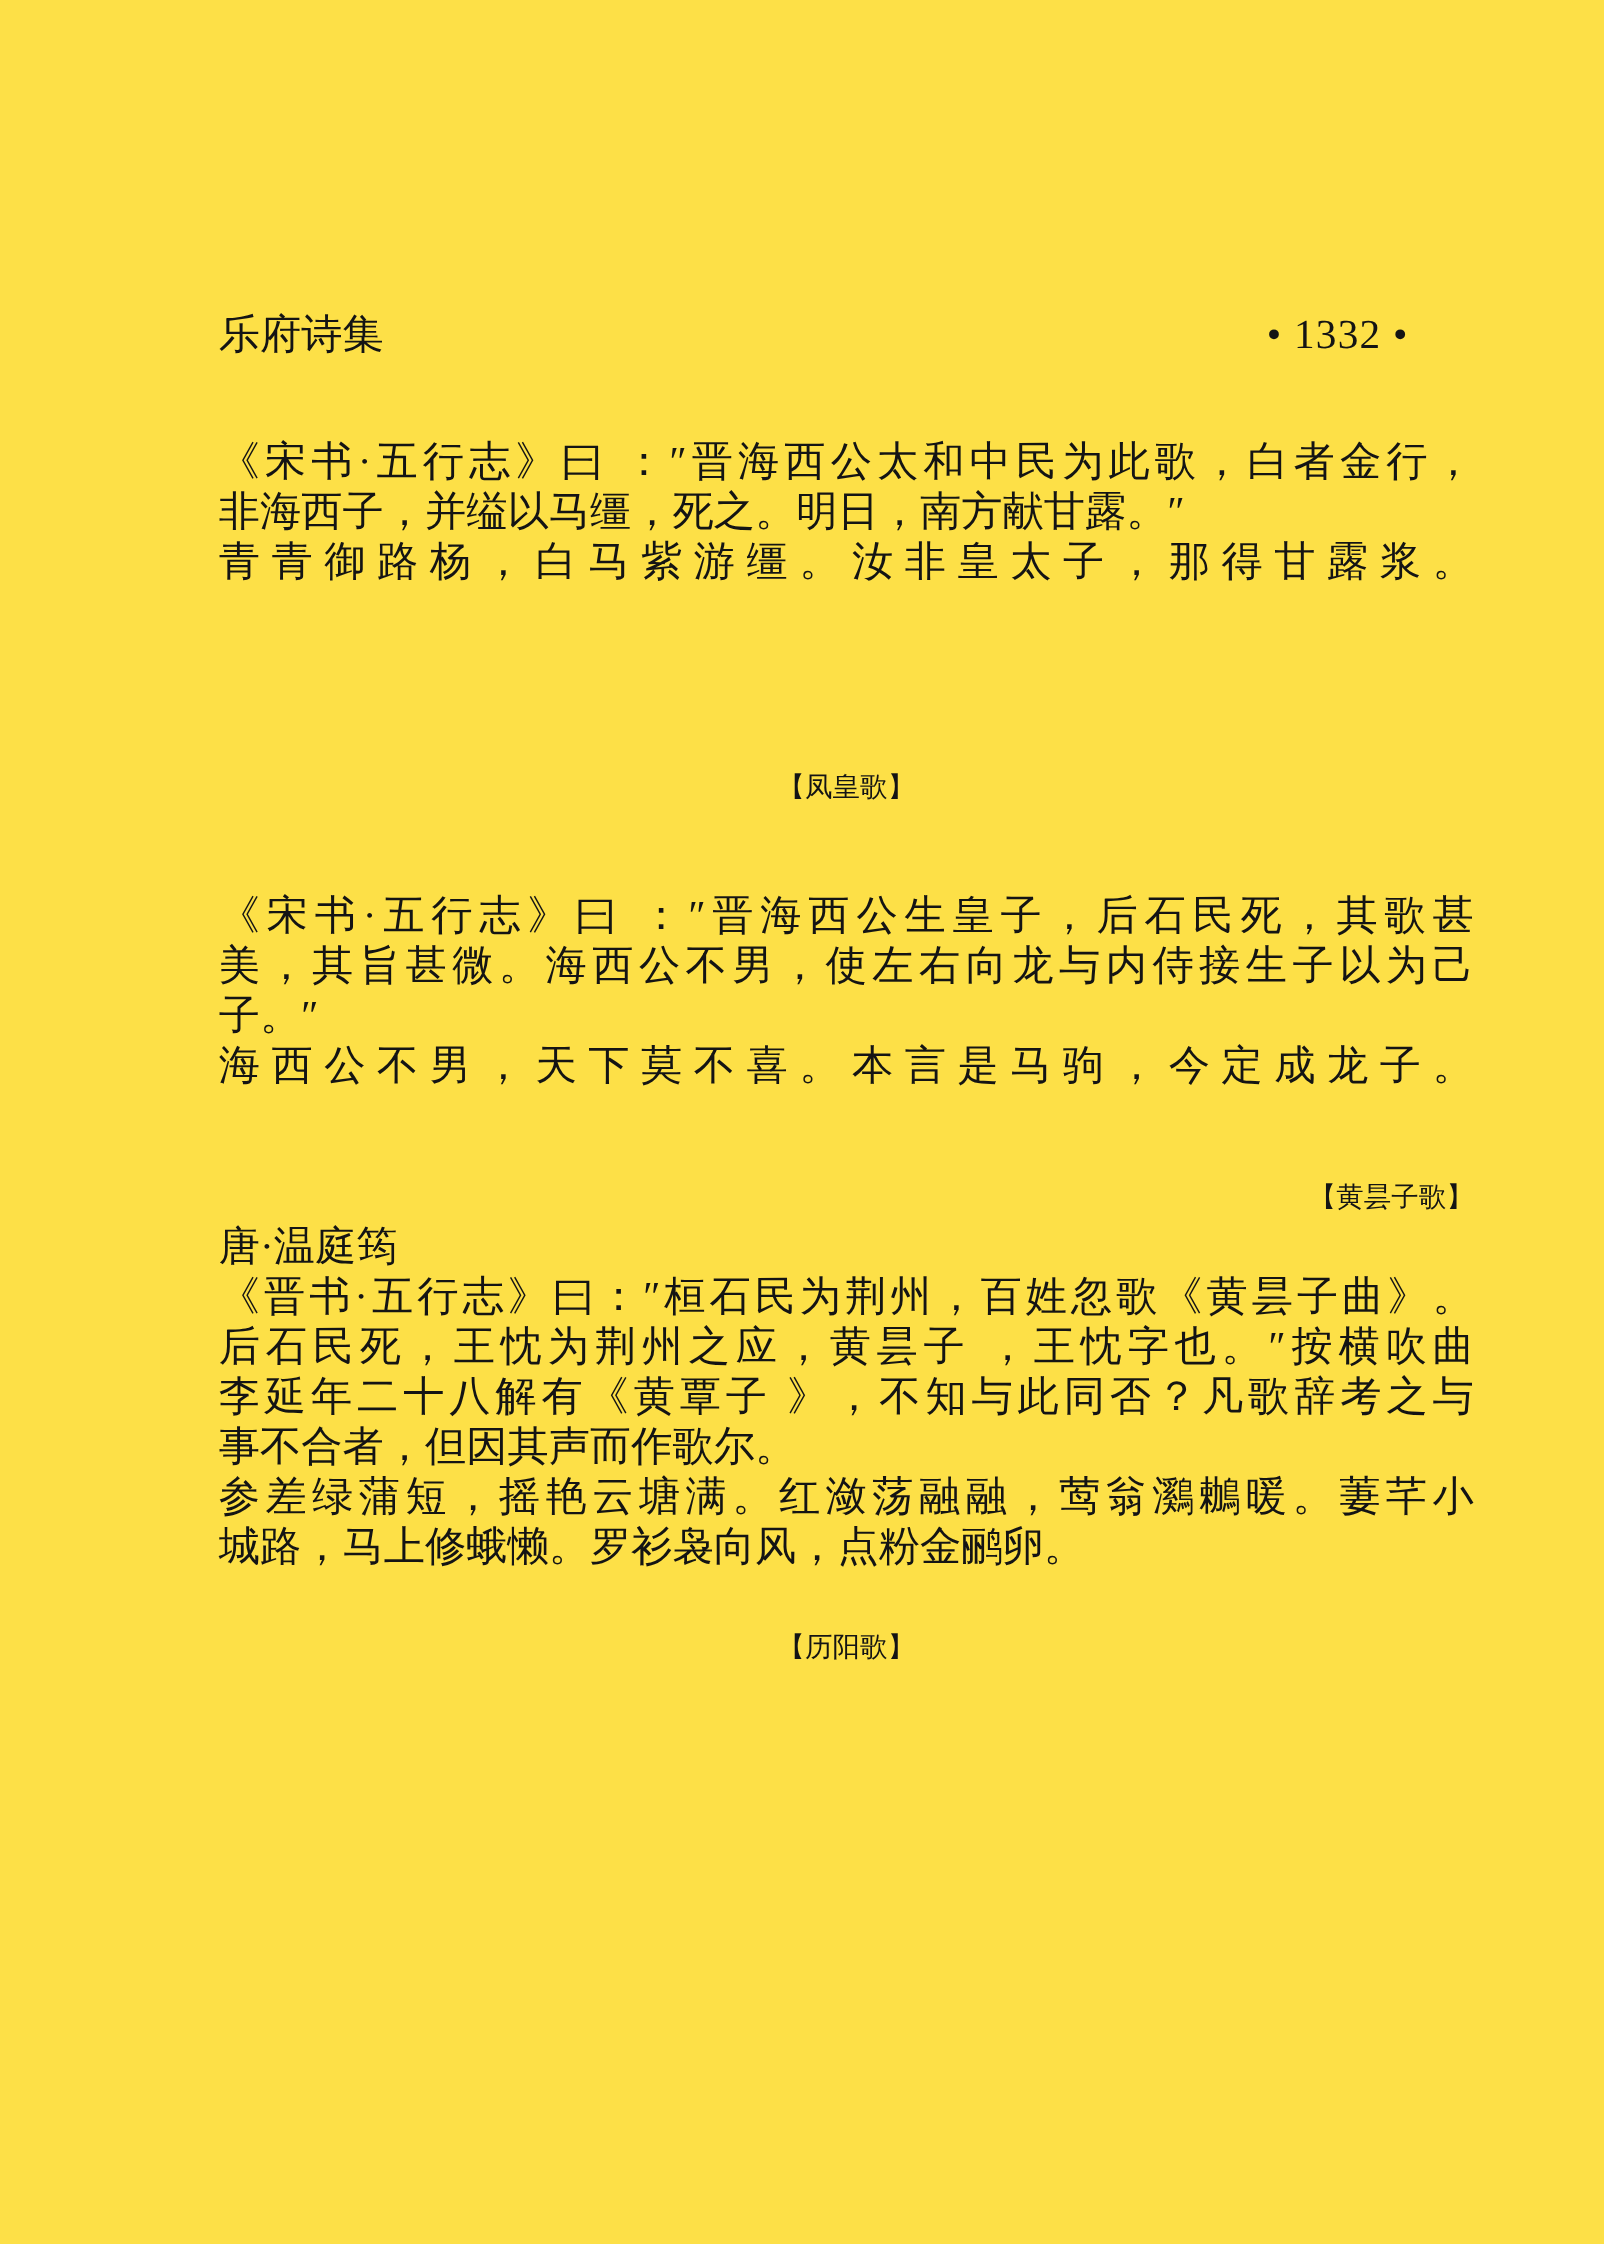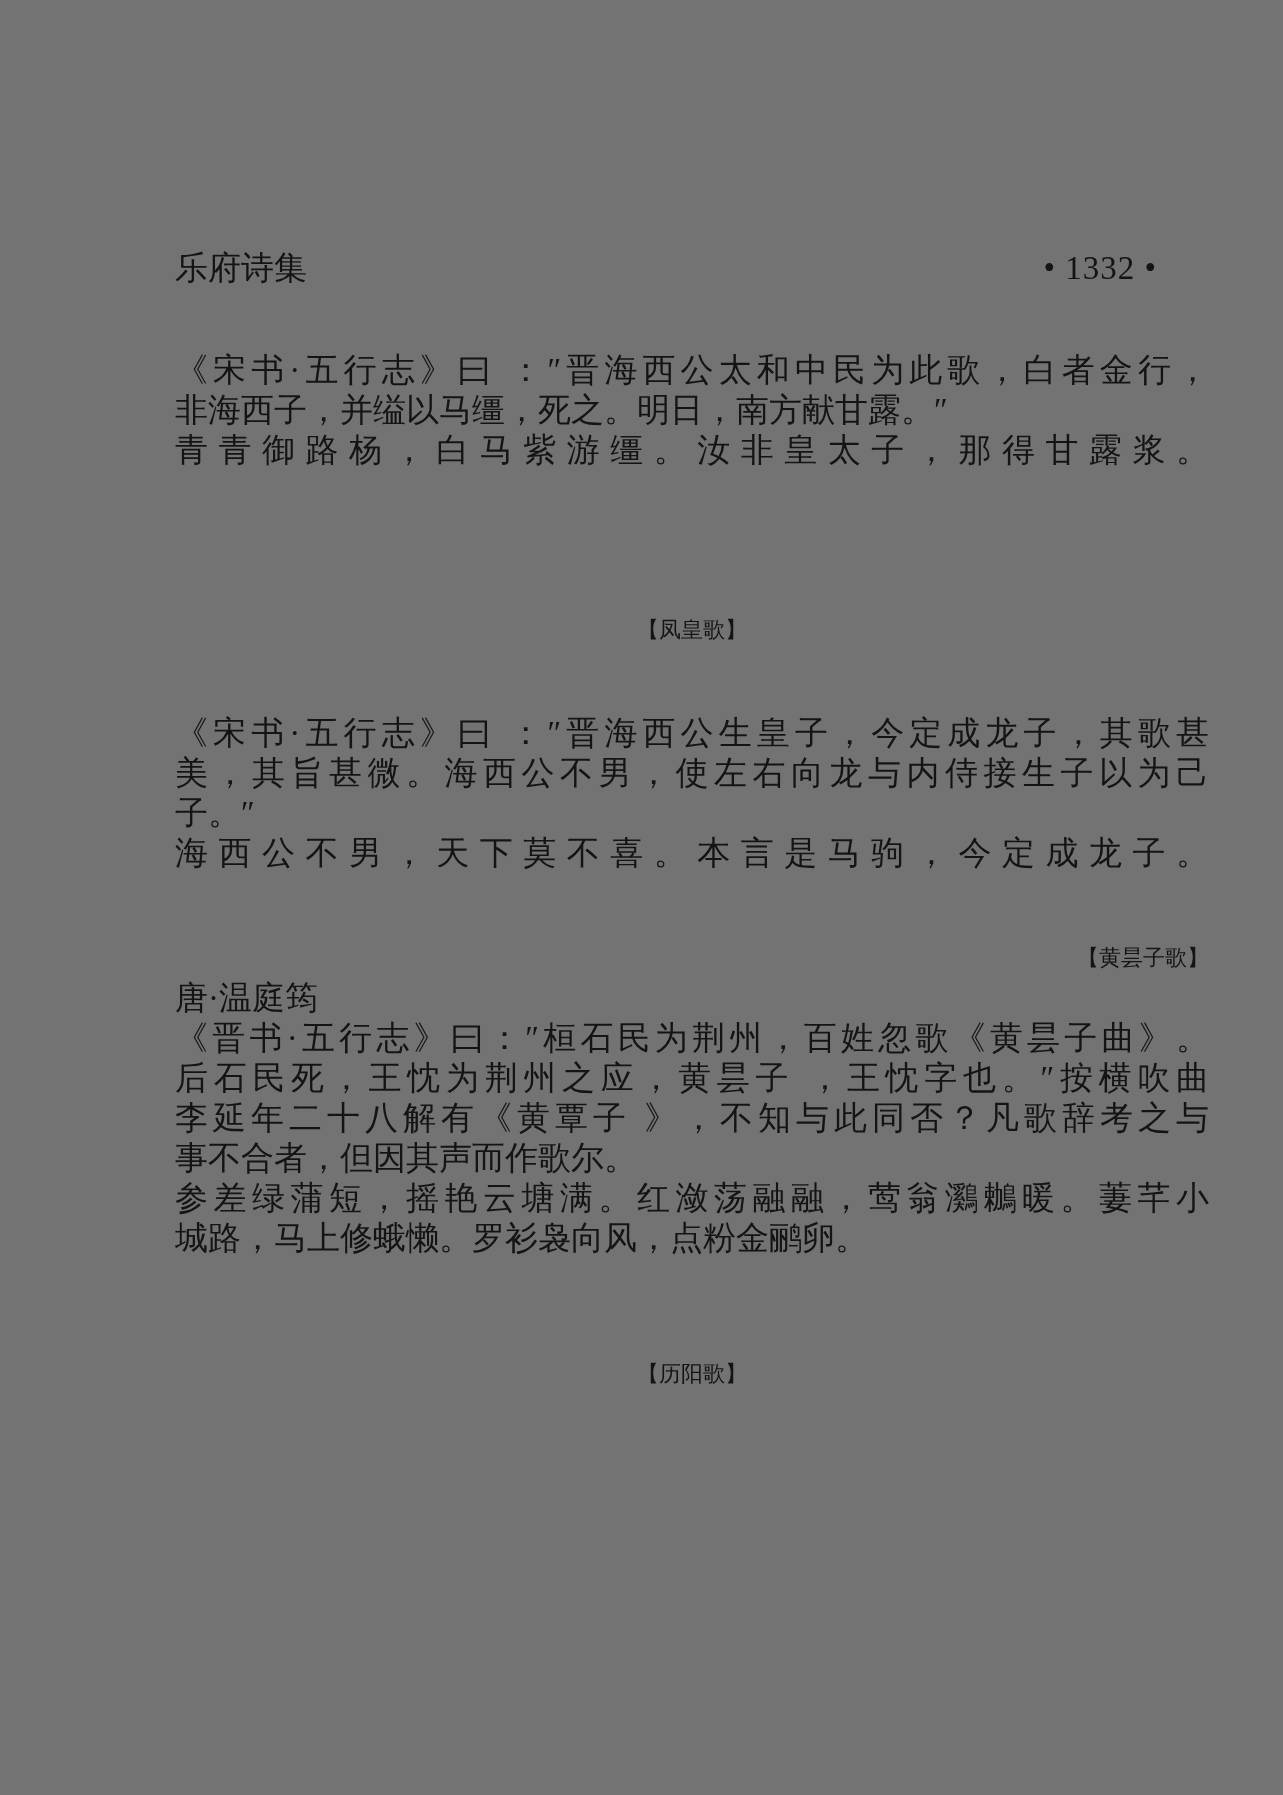--- a/index.html
+++ b/index.html
@@ -1,22 +1,22 @@
 <!DOCTYPE html>
 <html lang="zh"><head>
 <meta charset="utf-8">
 <style>
   html, body { margin: 0; padding: 0; background: #ffffff; }
   .page {
     position: relative;
     width: 1283px;
     height: 1795px;
-    background: #737373;
+    background: #fde047;
     box-sizing: border-box;
-    padding: 0 74px 0 175px;
+    padding: 0 104px 0 175px;
     font-family: "Liberation Serif", "DejaVu Serif", serif;
     font-size: 33px;
     color: #141414;
     overflow: hidden;
   }
   .page-header {
     display: flex;
     justify-content: space-between;
     align-items: baseline;
     padding-top: 248px;
@@ -44,41 +44,41 @@
     font-weight: normal;
     text-align: center;
     line-height: 40px;
     height: 40px;
   }
   .block { margin: 0; }
   .note-1   { margin-top: 62px; }
   .title-1  { margin-top: 140px; }
   .note-2   { margin-top: 63px; }
   .title-2  { margin-top: 65px; text-align: right; }
-  .title-3  { margin-top: 96px; }
+  .title-3  { margin-top: 40px; }
 </style>
 </head>
 <body>
 
 <div class="page">
 
   <div class="page-header">
     <span>乐府诗集</span>
     <span class="page-number">• 1332 •</span>
   </div>
 
   <div class="block note-1">
     <div class="line full">《宋书·五行志》曰 ：″晋海西公太和中民为此歌，白者金行，</div>
     <div class="line">非海西子，并缢以马缰，死之。明日，南方献甘露。″</div>
     <div class="line full">青青御路杨，白马紫游缰。汝非皇太子，那得甘露浆。</div>
   </div>
 
   <h2 class="section-title title-1">【凤皇歌】</h2>
   <div class="block note-2">
-    <div class="line full">《宋书·五行志》曰 ：″晋海西公生皇子，今定成龙子，其歌甚</div>
+    <div class="line full">《宋书·五行志》曰 ：″晋海西公生皇子，后石民死，其歌甚</div>
     <div class="line full">美，其旨甚微。海西公不男，使左右向龙与内侍接生子以为己</div>
     <div class="line">子。″</div>
     <div class="line full">海西公不男，天下莫不喜。本言是马驹，今定成龙子。</div>
   </div>
 
   <h2 class="section-title title-2">【黄昙子歌】</h2>
   <div class="block">
     <div class="line">唐·温庭筠</div>
     <div class="line full">《晋书·五行志》曰：″桓石民为荆州，百姓忽歌《黄昙子曲》。</div>
     <div class="line full">后石民死，王忱为荆州之应，黄昙子 ，王忱字也。″按横吹曲</div>

